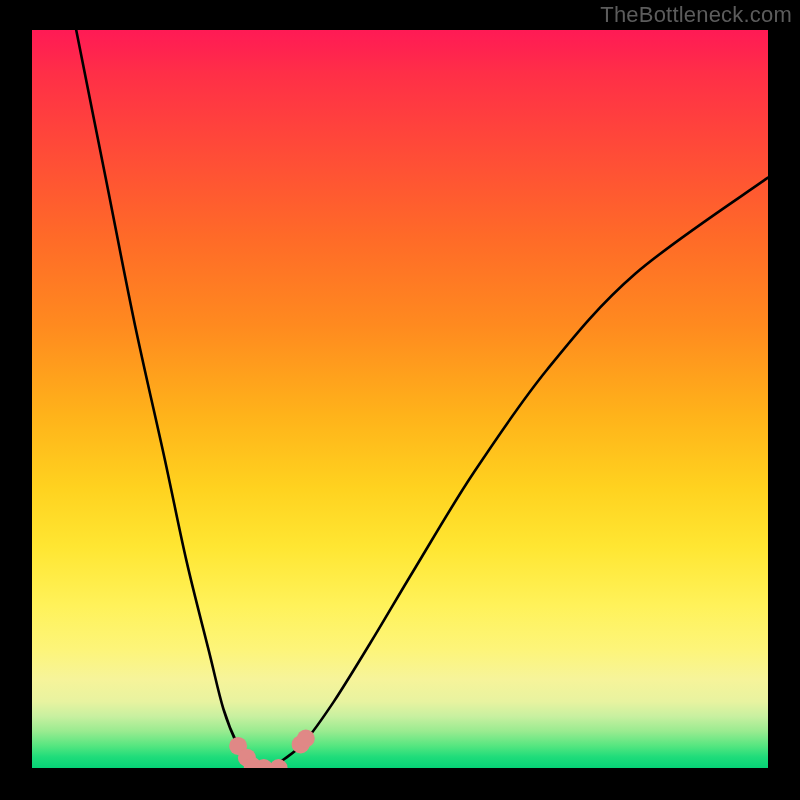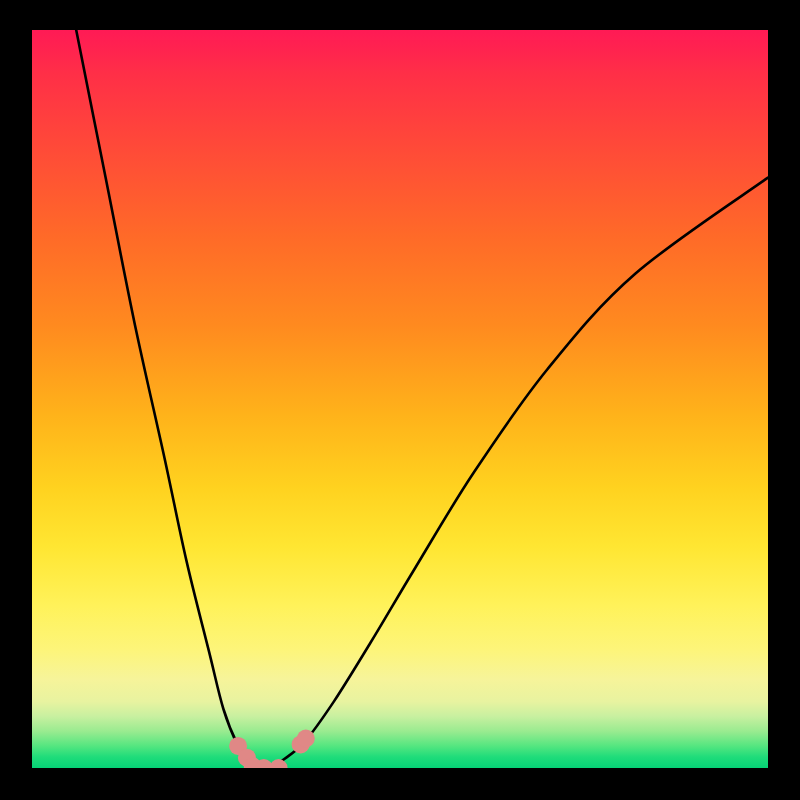--- a/index.html
+++ b/index.html
@@ -75,20 +75,21 @@
   }
   .dot {
     fill: #e08886;
   }
 </style>
 </head>
 <body>
 
 <div class="stage">
 
+  <div class="watermark">TheBottleneck.com</div>
 
   <div class="plot-area">
     <div class="gradient-bg"></div>
 
     <svg class="curve" viewBox="0 0 736 738" preserveAspectRatio="none">
       <path id="curve-path" class="curve-path" d="M 44.2 0.0 C 49.1 24.6, 63.8 98.4, 73.6 147.6 C 83.4 196.8, 93.2 248.5, 103.0 295.2 C 112.9 341.9, 123.9 388.7, 132.5 428.0 C 141.1 467.4, 147.2 499.4, 154.6 531.4 C 161.9 563.3, 170.5 595.3, 176.6 619.9 C 182.8 644.5, 186.5 663.0, 191.4 679.0 C 196.3 695.0, 201.8 707.3, 206.1 715.9 C 210.4 724.5, 213.4 726.9, 217.1 730.6 C 220.8 734.3, 224.5 736.8, 228.2 738.0 C 231.8 739.2, 235.5 739.2, 239.2 738.0 C 242.9 736.8, 244.7 734.9, 250.2 730.6 C 255.8 726.3, 263.7 722.0, 272.3 712.2 C 280.9 702.3, 290.7 688.2, 301.8 671.6 C 312.8 655.0, 325.1 634.7, 338.6 612.5 C 352.1 590.4, 365.5 567.0, 382.7 538.7 C 399.9 510.5, 419.5 476.0, 441.6 442.8 C 463.7 409.6, 488.2 372.7, 515.2 339.5 C 542.2 306.3, 566.7 275.5, 603.5 243.5 C 640.3 211.6, 713.9 163.6, 736.0 147.6"></path>
       <g id="marker-layer">
           <circle cx="206.1" cy="715.9" r="9" class="dot"></circle>
           <circle cx="214.9" cy="727.7" r="9" class="dot"></circle>
           <circle cx="220.8" cy="736.5" r="9" class="dot"></circle>

